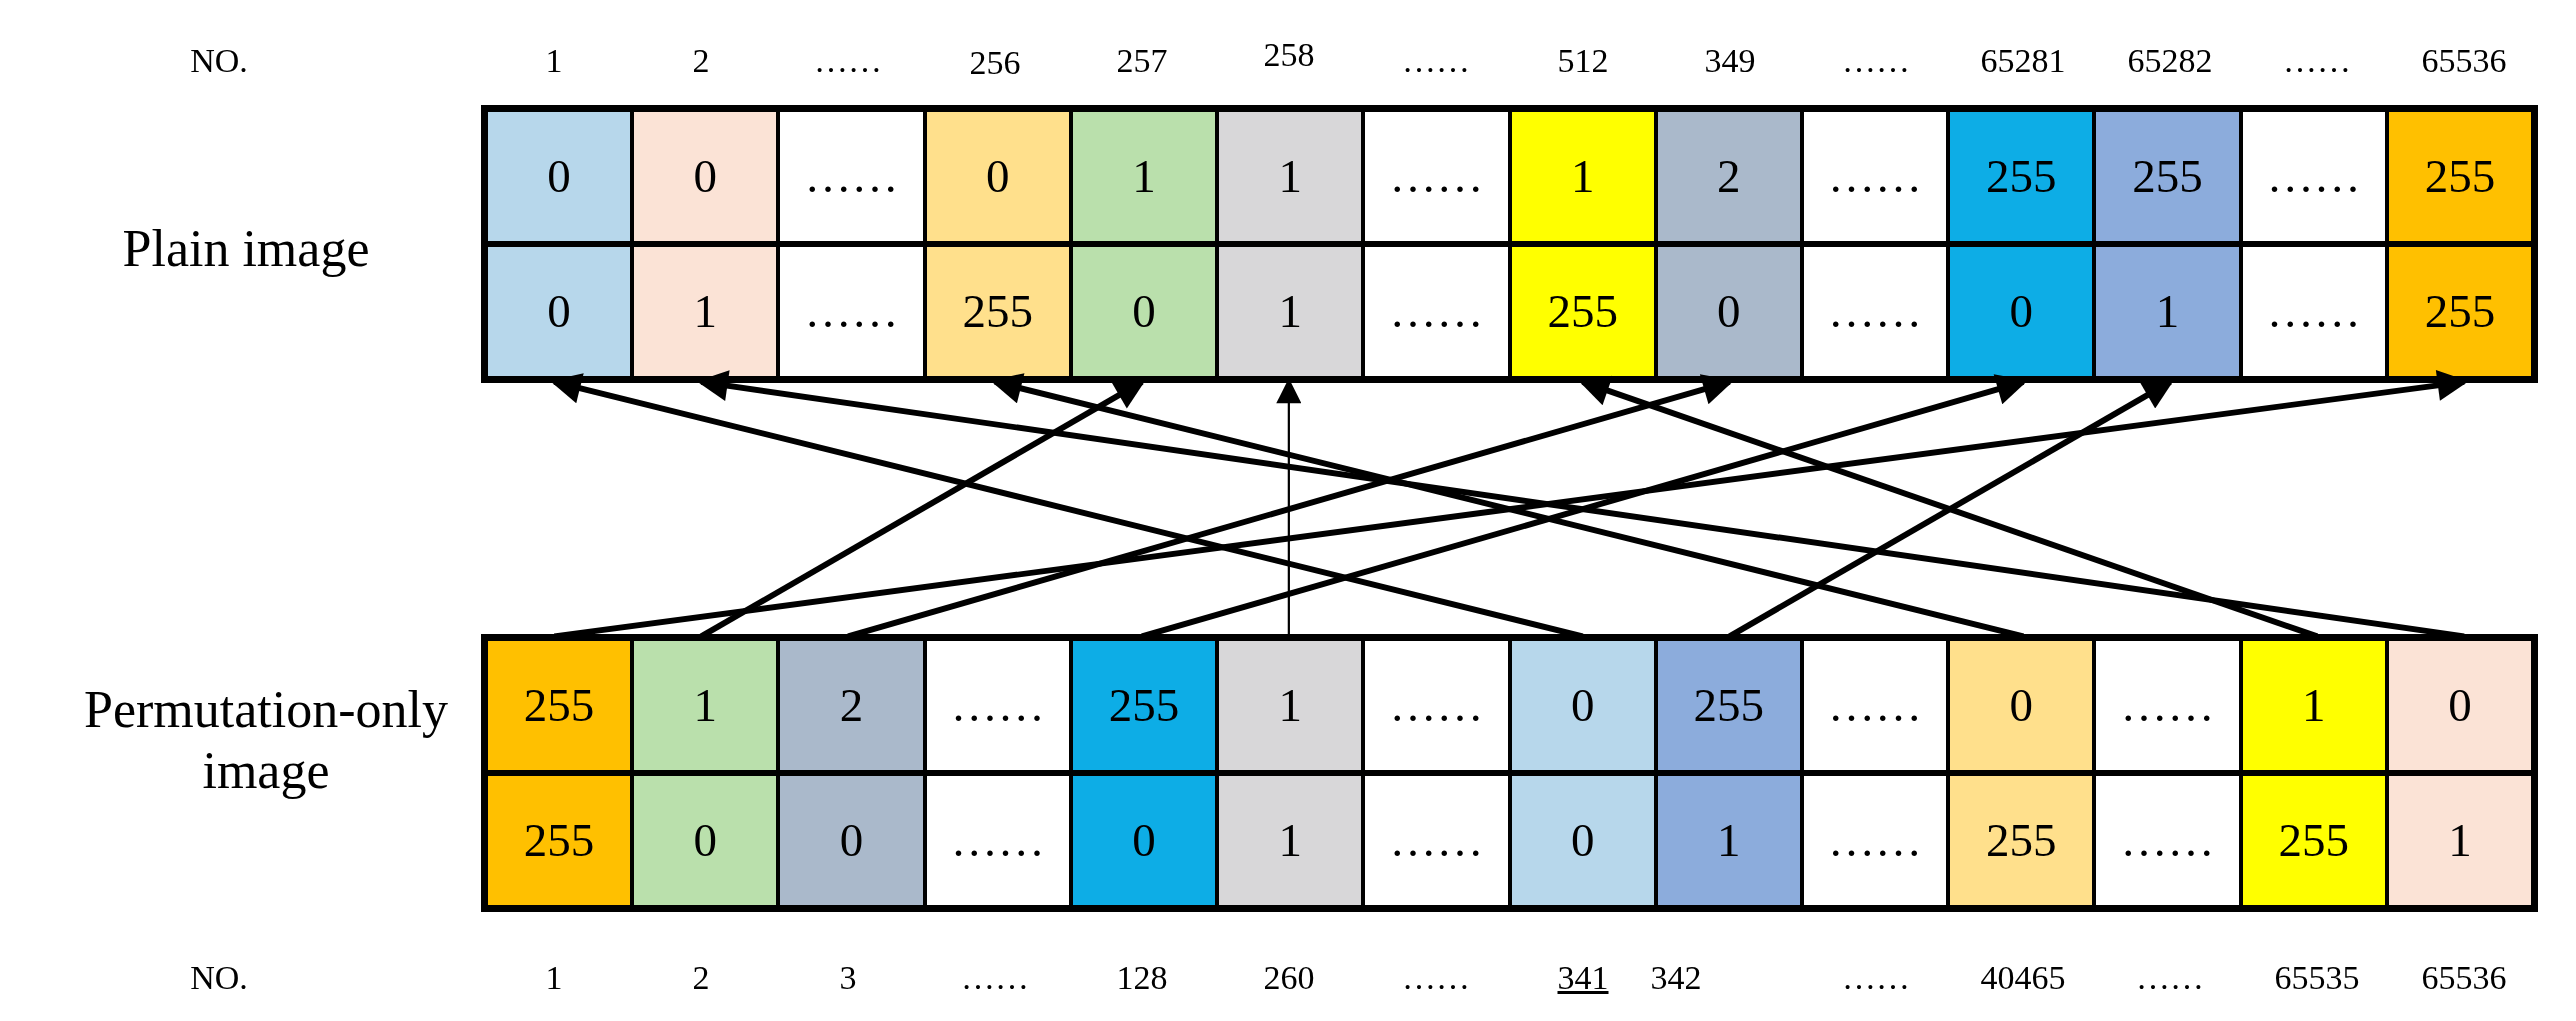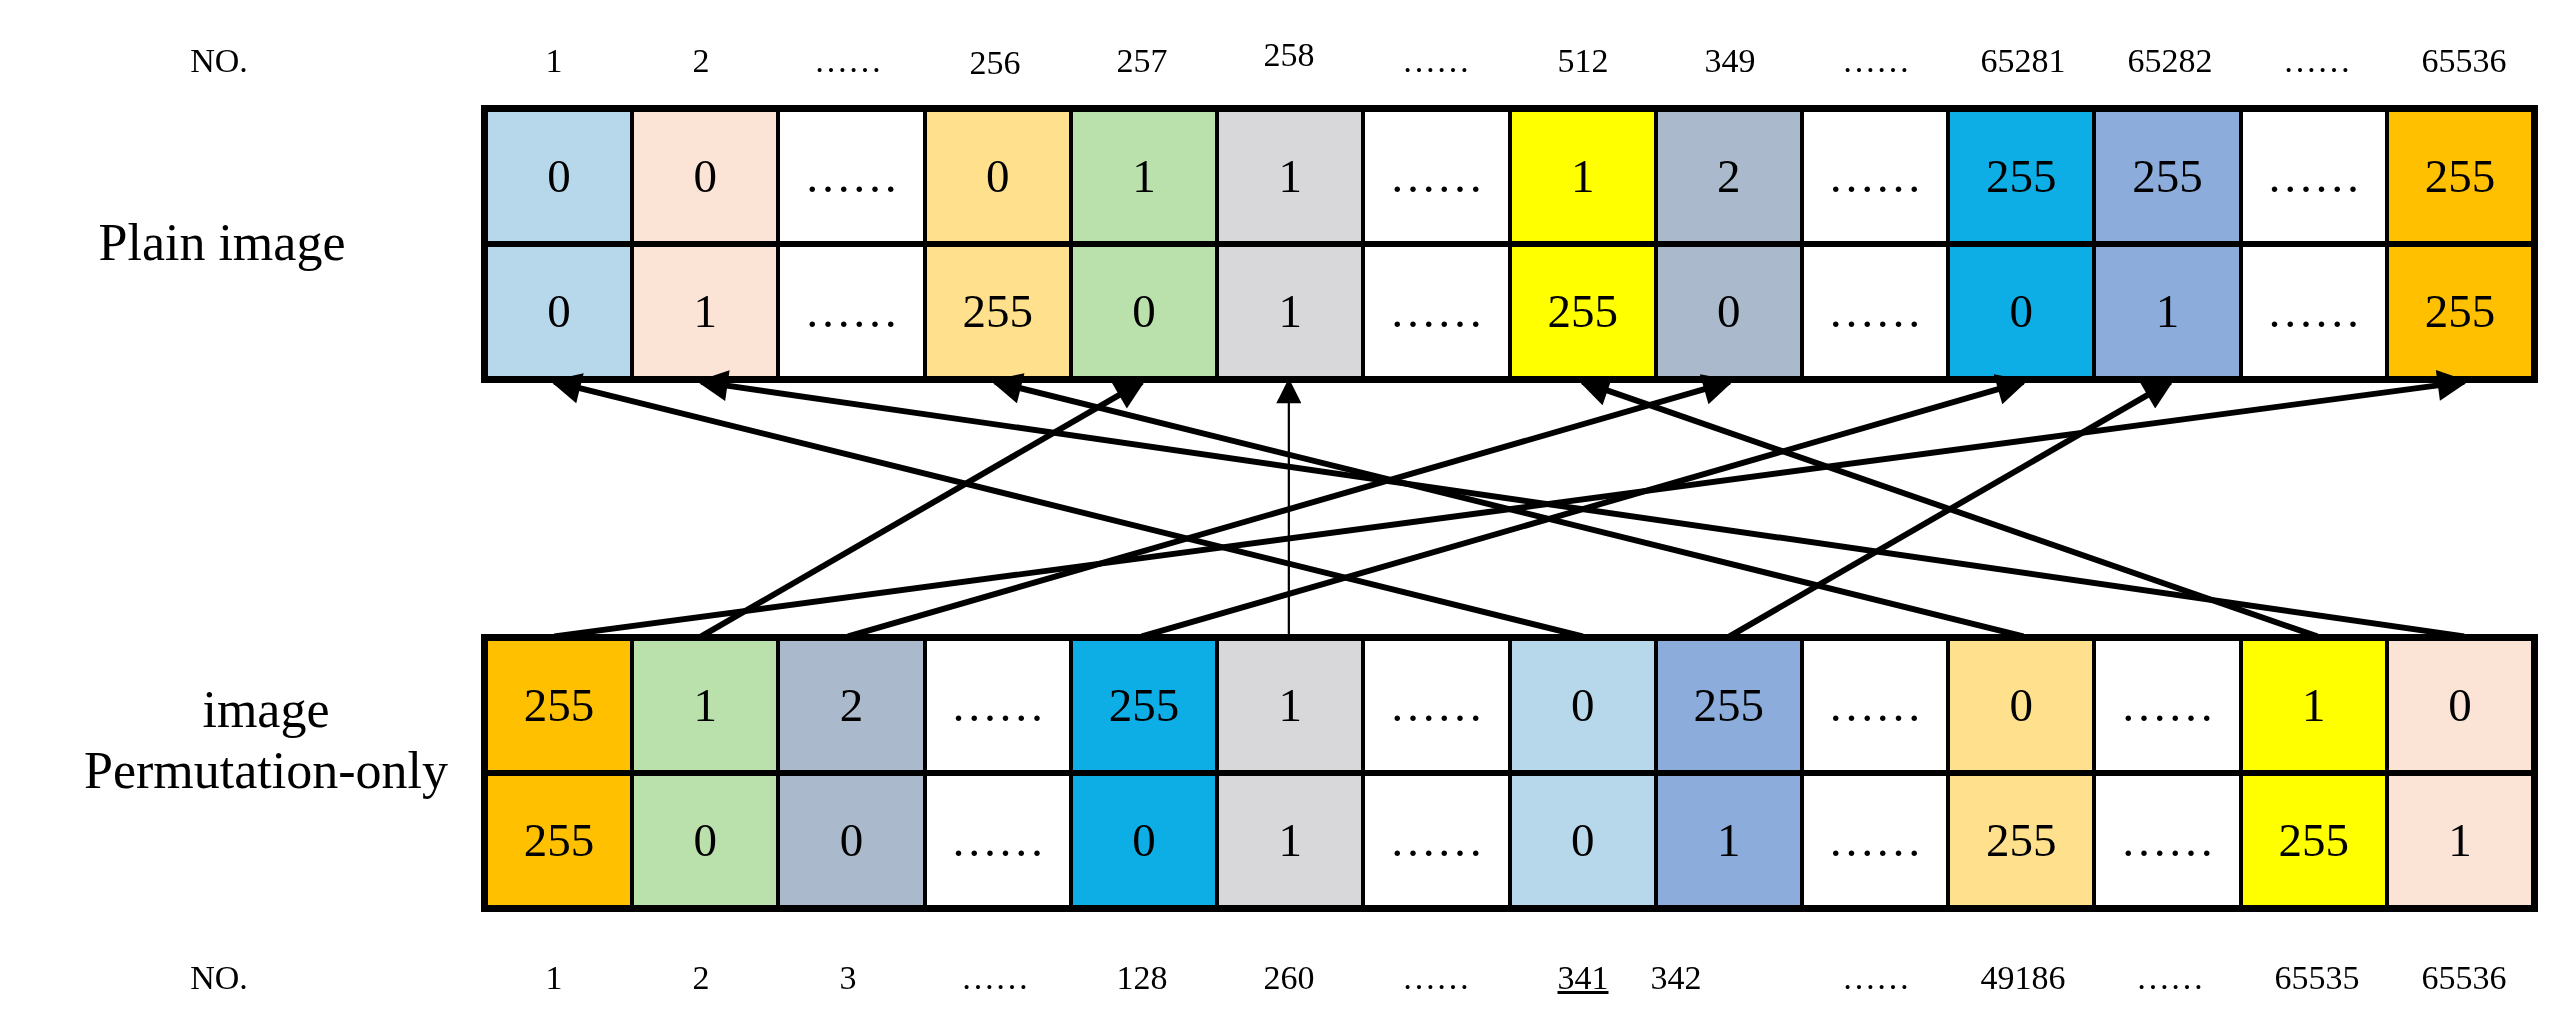--- a/index.html
+++ b/index.html
@@ -64,25 +64,25 @@
       <span class="no-item" style="left: 1436px; top: 38px;">……</span>
       <span class="no-item" style="left: 1583px; top: 38px;">512</span>
       <span class="no-item" style="left: 1730px; top: 38px;">349</span>
       <span class="no-item" style="left: 1876px; top: 38px;">……</span>
       <span class="no-item" style="left: 2023px; top: 38px;">65281</span>
       <span class="no-item" style="left: 2170px; top: 38px;">65282</span>
       <span class="no-item" style="left: 2317px; top: 38px;">……</span>
       <span class="no-item" style="left: 2464px; top: 38px;">65536</span>
     </div>
 
-  <div class="side-label" id="plain-label" style="left:0px;width:444px;top:212px;">Plain image</div>
+  <div class="side-label" id="plain-label" style="left:0px;width:444px;top:218px;padding-left:24px;">Plain image</div>
 
   <div class="side-label" id="perm-label" style="left:44px;width:444px;top:679px;">
+    <div>Permutation-only</div>
     <div>image</div>
-    <div>Permutation-only</div>
   </div>
 
   <div class="pixel-table" id="plain-table" style="top:105px;">
       <div class="pixel-col" style="background: rgb(183, 215, 235);">
         <div class="pixel-cell r1">0</div>
         <div class="pixel-cell r2">0</div>
       </div>
       <div class="pixel-col" style="background: rgb(251, 227, 214);">
         <div class="pixel-cell r1">0</div>
         <div class="pixel-cell r2">1</div>
@@ -222,20 +222,20 @@
       <span class="no-item" style="left: 554px; top: 955px;">1</span>
       <span class="no-item" style="left: 701px; top: 955px;">2</span>
       <span class="no-item" style="left: 848px; top: 955px;">3</span>
       <span class="no-item" style="left: 995px; top: 955px;">……</span>
       <span class="no-item" style="left: 1142px; top: 955px;">128</span>
       <span class="no-item" style="left: 1289px; top: 955px;">260</span>
       <span class="no-item" style="left: 1436px; top: 955px;">……</span>
       <span class="no-item" style="left: 1583px; top: 955px; text-decoration: underline;">341</span>
       <span class="no-item" style="left: 1676px; top: 955px;">342</span>
       <span class="no-item" style="left: 1876px; top: 955px;">……</span>
-      <span class="no-item" style="left: 2023px; top: 955px;">49186</span>
+      <span class="no-item" style="left: 2023px; top: 955px;">40465</span>
       <span class="no-item" style="left: 2170px; top: 955px;">……</span>
       <span class="no-item" style="left: 2317px; top: 955px;">65535</span>
       <span class="no-item" style="left: 2464px; top: 955px;">65536</span>
     </div>
 
 </div>
 
 
 </body></html>

